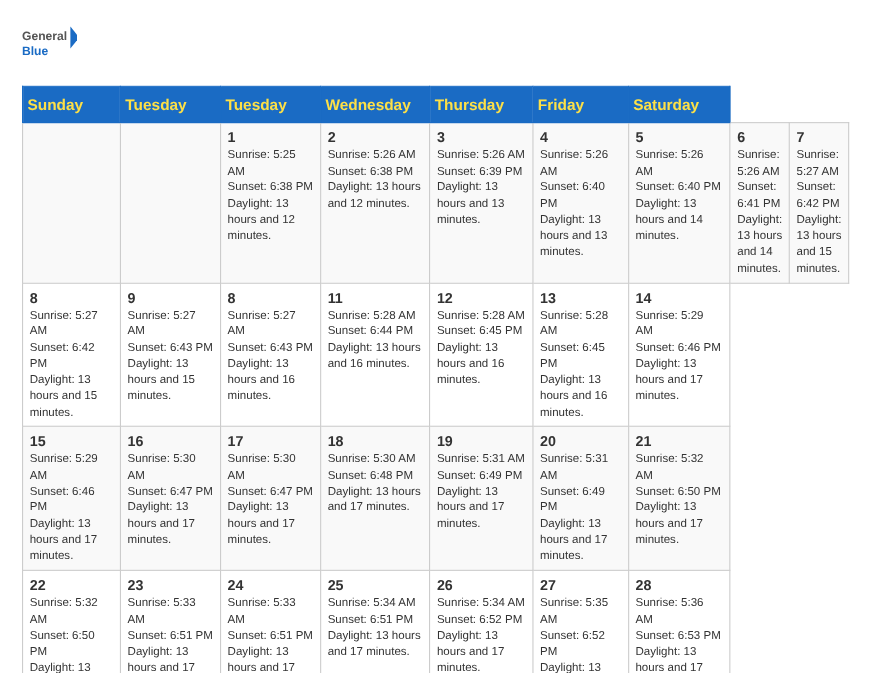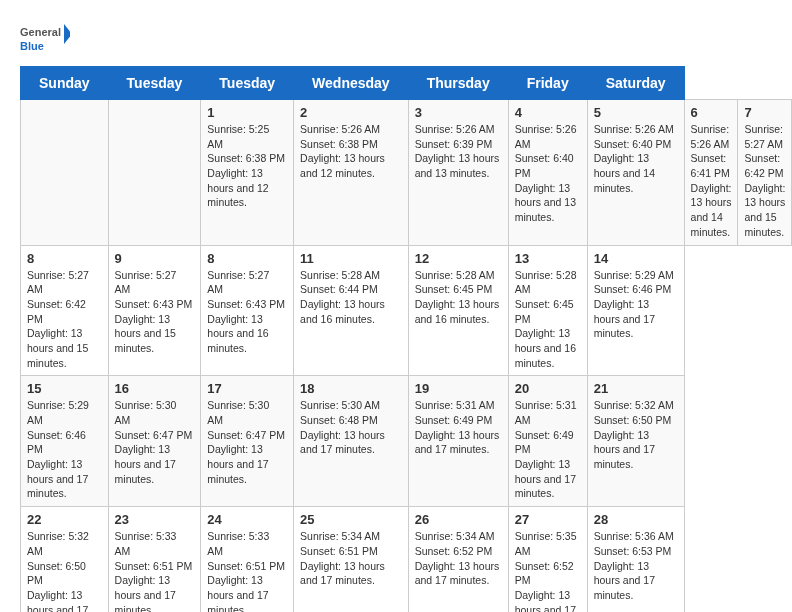--- a/index.html
+++ b/index.html
@@ -7,21 +7,21 @@
       font-family: Arial, sans-serif;
       background: #fff;
       width: 792px;
       min-height: 612px;
       padding: 20px;
     }
     .header-area {
       display: flex;
       justify-content: space-between;
       align-items: flex-start;
-      margin-bottom: 6px;
+      margin-bottom: 18px;
     }
     .logo {
       display: flex;
       align-items: center;
       gap: 4px;
     }
     .title-area {
       text-align: right;
     }
     .title-area h1 {
@@ -33,22 +33,22 @@
       font-size: 16px;
       color: #555;
       font-weight: normal;
     }
     .calendar {
       width: 100%;
       border-collapse: collapse;
     }
     .calendar thead tr th {
       background-color: #1a6bc4;
-      color: #ffffff;
-      padding: 8px 18px;
+      color: #fde047;
+      padding: 8px 4px;
       text-align: left;
       font-size: 14px;
       font-weight: bold;
       border: 1px solid #1a6bc4;
     }
     .calendar tbody tr td {
       border: 1px solid #ccc;
       vertical-align: top;
       padding: 5px 6px;
       font-size: 11px;

